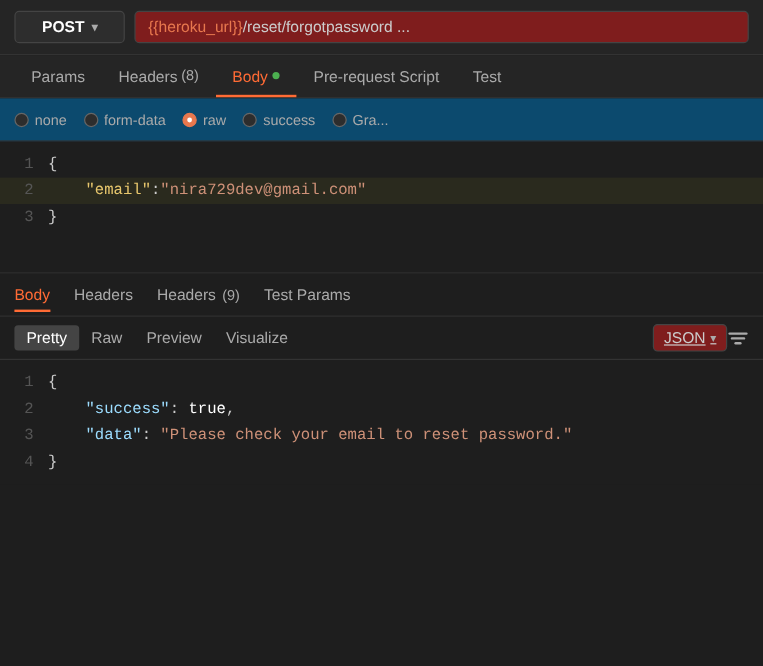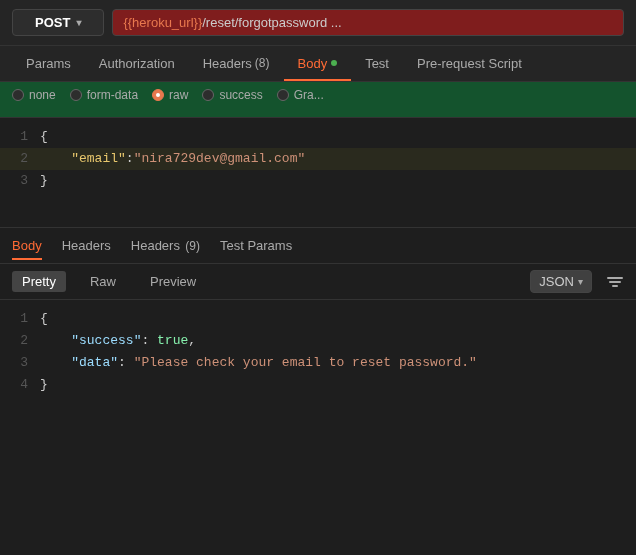--- a/index.html
+++ b/index.html
@@ -108,22 +108,22 @@
       height: 6px;
       border-radius: 50%;
       background: #4caf50;
       margin-left: 4px;
       display: inline-block;
     }
 
     
     .body-options {
       display: flex;
-      align-items: flex-start;
-      background: #14532d;
+      align-items: center;
+      background: #0c4a6e;
       padding: 6px 12px;
       gap: 14px;
       border-bottom: 1px solid #333;
       height: 36px;
     }
     .radio-option {
       display: flex;
       align-items: center;
       gap: 5px;
       cursor: pointer;
@@ -220,47 +220,47 @@
       color: #aaa;
       margin-left: 2px;
     }
 
     
     .format-row {
       display: flex;
       align-items: center;
       background: #1e1e1e;
       padding: 6px 12px;
-      gap: 14px;
       border-bottom: 1px solid #333;
       height: 36px;
     }
     .format-btn {
       padding: 3px 10px;
       border-radius: 3px;
       font-size: 13px;
       cursor: pointer;
       color: #aaa;
     }
     .format-btn.active {
       background: #444;
       color: #fff;
     }
     .format-spacer { flex: 1; }
     .json-select {
       display: flex;
       align-items: center;
       gap: 4px;
-      background: #404040;
+      background: #7f1d1d;
       border: 1px solid #444;
       border-radius: 4px;
       padding: 3px 8px;
       cursor: pointer;
       color: #ccc;
       font-size: 13px;
+      text-decoration: underline;
     }
     .filter-icon {
       width: 18px;
       height: 18px;
       display: flex;
       flex-direction: column;
       justify-content: center;
       gap: 2px;
       padding: 1px;
       cursor: pointer;
@@ -275,21 +275,21 @@
     .filter-icon span:nth-child(2) { width: 70%; margin-left: 15%; }
     .filter-icon span:nth-child(3) { width: 40%; margin-left: 30%; }
 
     
     .response-code {
       background: #1e1e1e;
       padding: 8px 0;
       flex: 1;
     }
     .str-orange { color: #ce9178; }
-    .bool-val { color: #86efac; }
+    .bool-val { color: #ffffff; }
     .key-resp { color: #9cdcfe; }
   </style>
 </head>
 <body>
 
 <div class="top-bar">
   <div class="method-select">
     <span class="method-label">POST</span>
     <span class="chevron-icon">▾</span>
   </div>
@@ -297,35 +297,32 @@
     <span class="url-heroku">{{heroku_url}}</span>
       <span class="url-path">/reset/forgotpassword ...</span>
   </div>
 </div>
 
 <div class="tabs-row">
   <div class="tab">
     <span>Params</span>
   </div>
   <div class="tab">
-    <span>Authorization</span>
-  </div>
-  <div class="tab">
     <span>Headers</span>
       <span class="tab-badge"> (8)</span>
   </div>
   <div class="tab active">
     <span>Body</span>
     <span class="tab-dot"></span>
   </div>
   <div class="tab">
+    <span>Pre-request Script</span>
+  </div>
+  <div class="tab">
     <span>Test</span>
-  </div>
-  <div class="tab">
-    <span>Pre-request Script</span>
   </div>
 </div>
 
 <div class="body-options">
   <label class="radio-option">
     <span class="radio-dot"></span>
     <span>none</span>
   </label>
   <label class="radio-option">
     <span class="radio-dot"></span>
@@ -374,20 +371,21 @@
   </div>
   <div class="resp-tab">
     <span>Test Params</span>
   </div>
 </div>
 
 <div class="format-row">
   <div class="format-btn active">Pretty</div>
   <div class="format-btn">Raw</div>
   <div class="format-btn">Preview</div>
+  <div class="format-btn">Visualize</div>
   <div class="format-spacer"></div>
   <div class="json-select">
     <span>JSON</span>
     <span style="font-size:10px; color:#aaa;">▾</span>
   </div>
   <div class="filter-icon">
     <span></span>
     <span></span>
     <span></span>
   </div>

